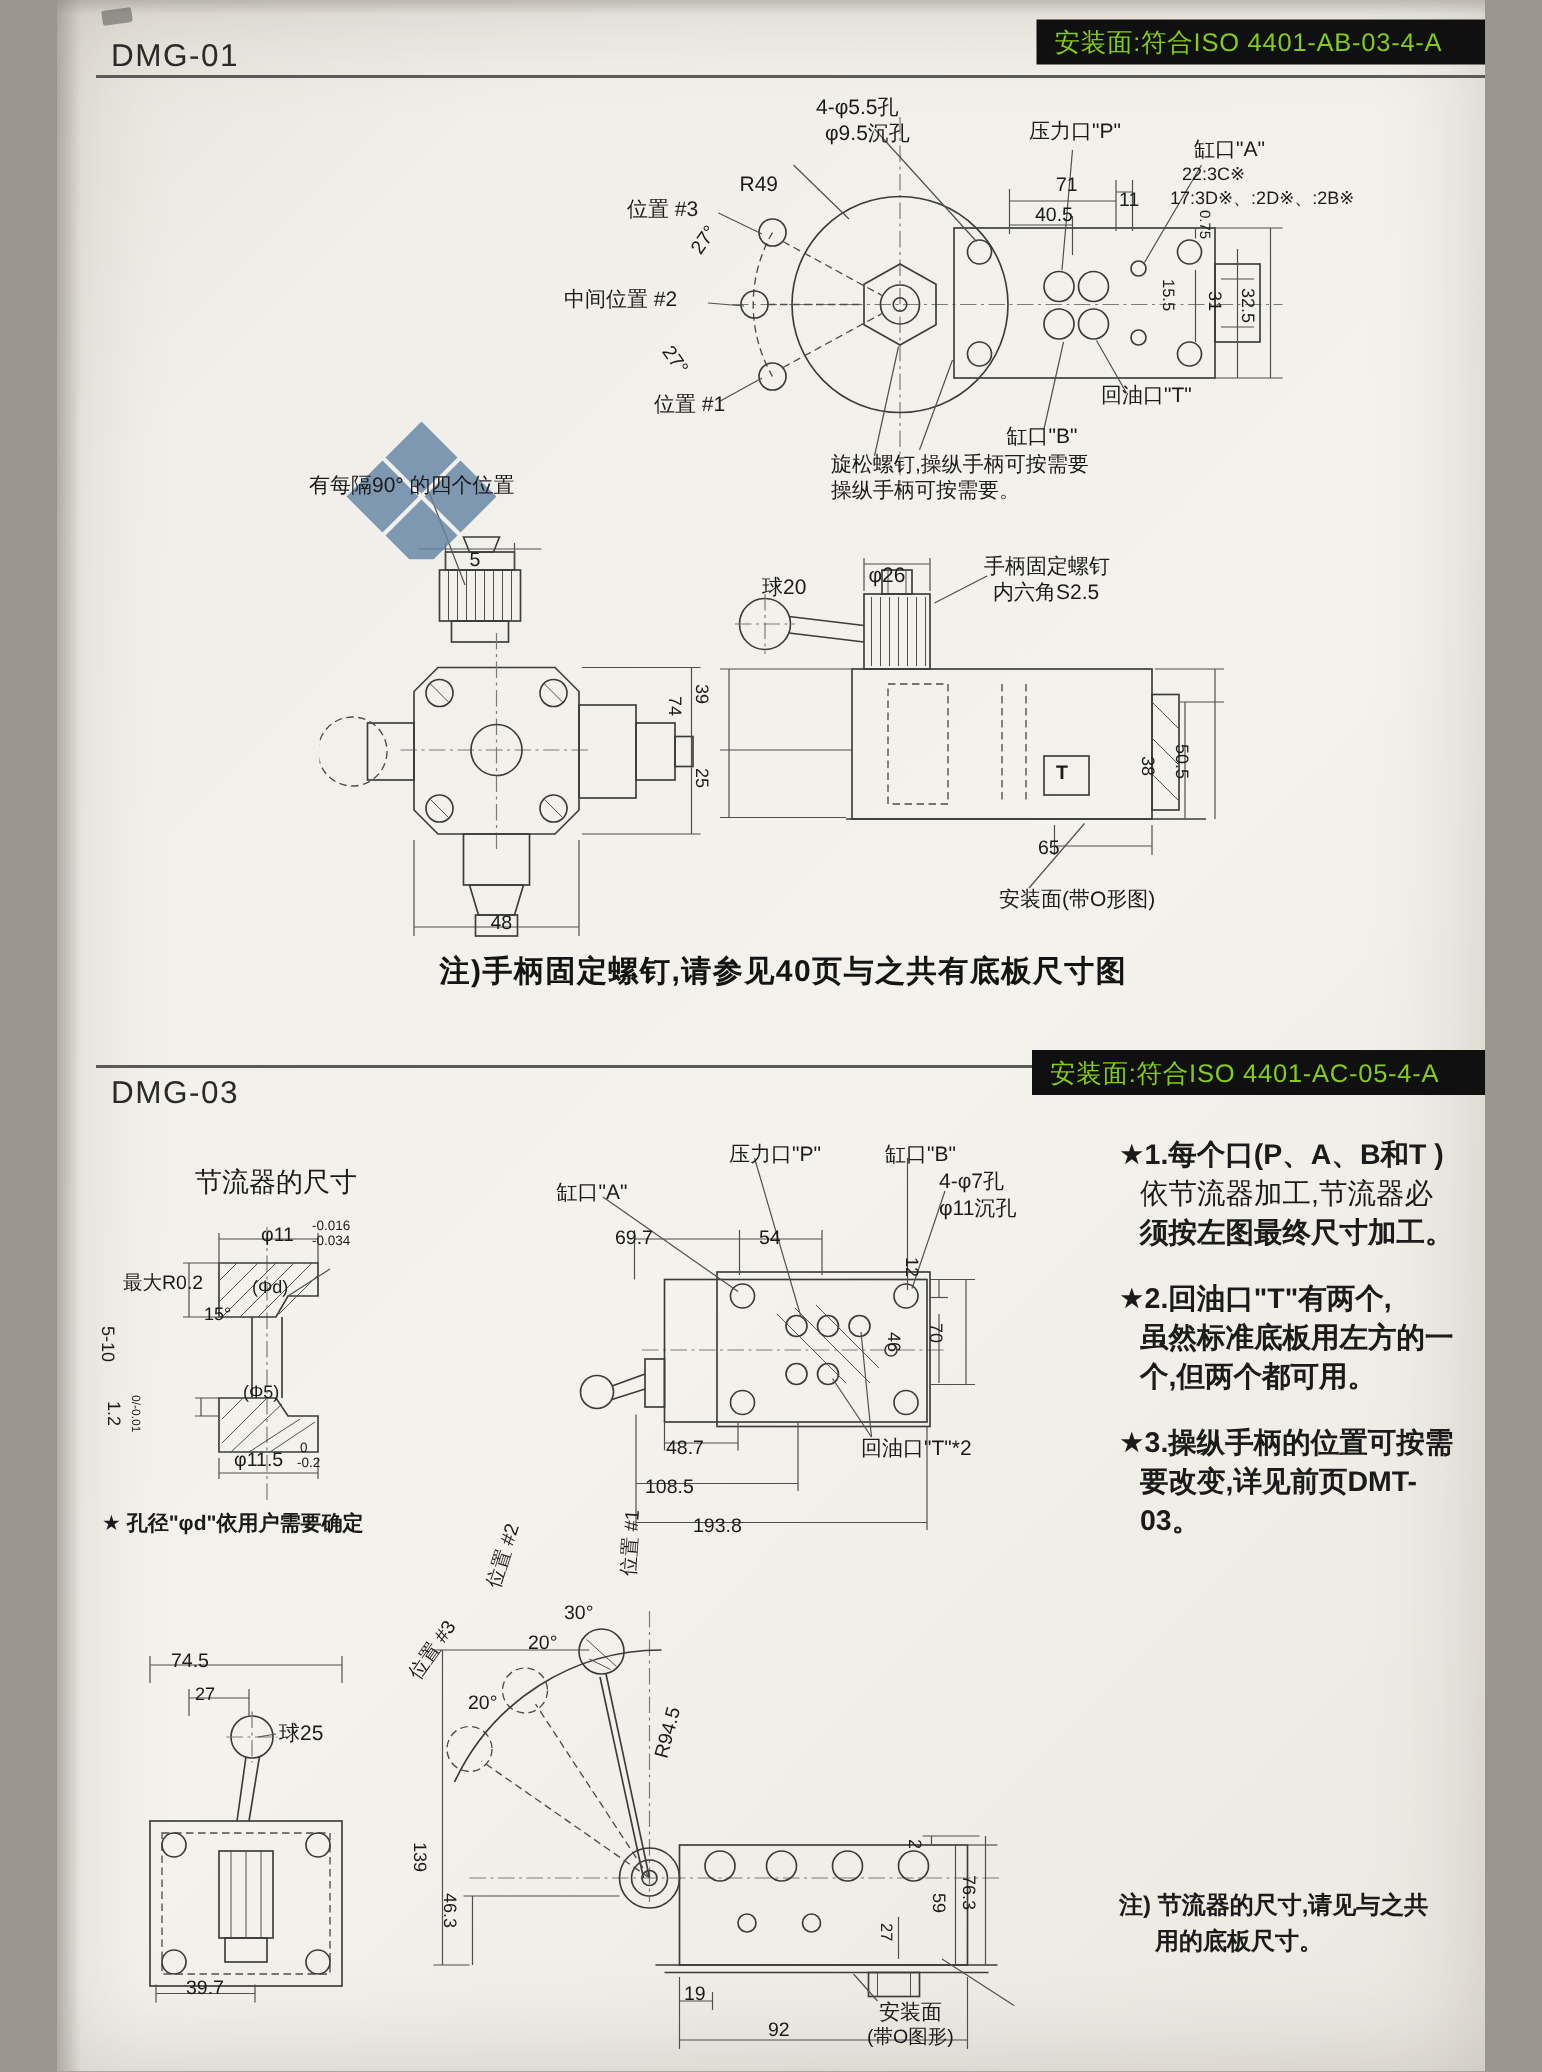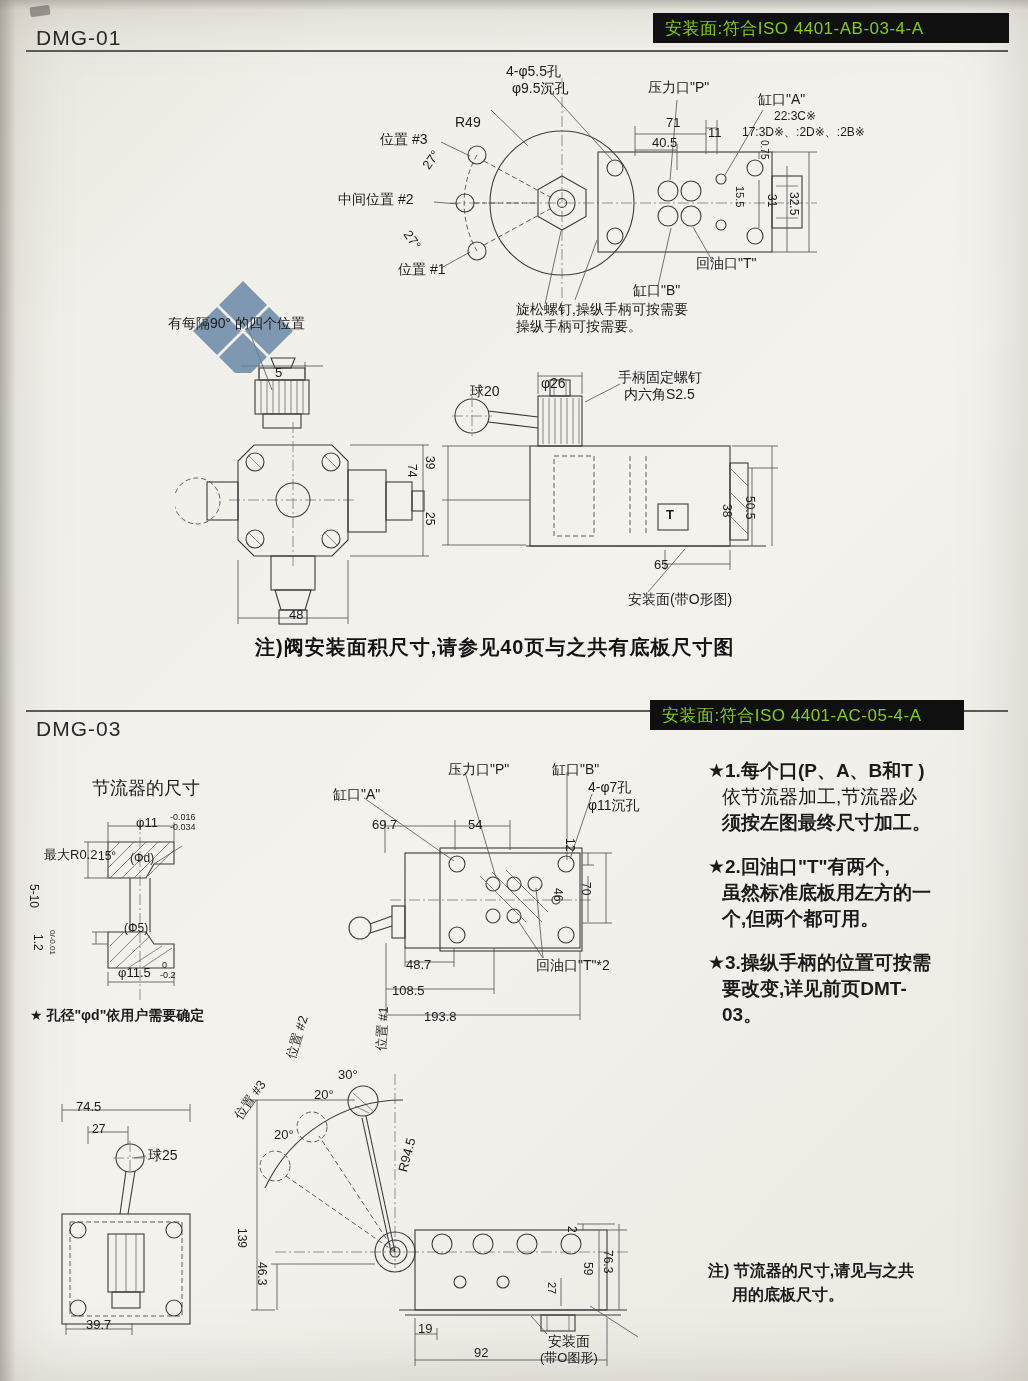--- a/index.html
+++ b/index.html
@@ -1,17 +1,17 @@
 <!DOCTYPE html>
 <html><head>
 <meta charset="utf-8">
 <style>
   *{margin:0;padding:0;box-sizing:border-box}
   html,body{background:#9a968e;}
-  #page{position:relative;width:1028px;height:1381px;margin:0 auto;
+  #page{position:relative;width:952px;height:1381px;margin:0 auto;
     background:linear-gradient(135deg,#e7e4dc 0%,#f1efe9 16%,#f4f2ed 55%,#ebe8e1 100%);
     overflow:hidden;font-family:"Liberation Sans","DejaVu Sans",sans-serif;
     box-shadow:inset 0 0 70px rgba(110,105,95,.28);}
   .edge-left{position:absolute;left:0;top:0;width:16px;height:100%;
     background:linear-gradient(90deg,rgba(140,135,125,.55),rgba(140,135,125,0));z-index:8}
   .edge-top{position:absolute;left:0;top:0;width:100%;height:10px;
     background:linear-gradient(180deg,rgba(140,135,125,.4),rgba(140,135,125,0));z-index:8}
   .corner-mark{position:absolute;left:30px;top:6px;width:20px;height:10px;background:#4c4a45;
     opacity:.5;border-radius:2px;transform:rotate(-8deg);z-index:8}
   .sec-title{position:absolute;font-size:21px;color:#2a2a2a;letter-spacing:1px;z-index:9}
@@ -178,21 +178,21 @@
     <line class="dim" x1="235" y1="196" x2="300" y2="196"></line>
     <line class="dim" x1="235" y1="182" x2="235" y2="202"></line>
       <line class="dim" x1="300" y1="182" x2="300" y2="202"></line>
     <line class="dim" x1="255" y1="181" x2="218" y2="224"></line>
     <line class="dim" x1="108" y1="8" x2="152" y2="8"></line>
     <line class="dim" x1="108" y1="4" x2="108" y2="26"></line>
       <line class="dim" x1="152" y1="4" x2="152" y2="26"></line>
     <line class="dim" x1="190" y1="16" x2="155" y2="34"></line>
   </svg>
 
-  <div class="note-line" style="left:255px;top:634px">注)阀安装面积尺寸,请参见40页与之共有底板尺寸图</div>
+  <div class="note-line" style="left:255px;top:634px">注)手柄固定螺钉,请参见40页与之共有底板尺寸图</div>
 
   <svg class="drw" style="left:193px;top:281px;z-index:6" width="100" height="92" viewBox="0 0 100 92">
     <g fill="rgba(98,130,163,0.8)">
       <polygon points="50,0 74,24 50,48 26,24"></polygon>
       <polygon points="24,26 48,50 24,74 0,50"></polygon>
       <polygon points="76,26 100,50 76,74 52,50"></polygon>
       <polygon points="50,52 74,76 58,92 42,92 26,76"></polygon>
     </g>
   </svg>
 
@@ -366,21 +366,21 @@
     <line class="dim" x1="638" y1="1337" x2="590" y2="1306"></line>
     <line class="dim" x1="146" y1="1156" x2="134" y2="1158"></line>
   </svg>
 
   <div class="labels" id="labels-dmg01">
       <span class="lbl" style="left: 506px; top: 64px; font-size: 14px;">4-φ5.5孔</span>
       <span class="lbl" style="left: 512px; top: 81px; font-size: 14px;">φ9.5沉孔</span>
       <span class="lbl" style="left: 455px; top: 95px; font-size: 14px; margin-top: 20px;">R49</span>
       <span class="lbl" style="left: 648px; top: 80px; font-size: 14px;">压力口"P"</span>
       <span class="lbl" style="left: 758px; top: 92px; font-size: 14px;">缸口"A"</span>
-      <span class="lbl" style="left: 750px; top: 110px; font-size: 12px; margin-left: 24px;">22:3C※</span>
+      <span class="lbl" style="left: 750px; top: 110px; font-size: 12px;">22:3C※</span>
       <span class="lbl" style="left: 742px; top: 126px; font-size: 12px;">17:3D※、:2D※、:2B※</span>
       <span class="lbl" style="left: 666px; top: 116px; font-size: 13px;">71</span>
       <span class="lbl" style="left: 652px; top: 136px; font-size: 13px;">40.5</span>
       <span class="lbl" style="left: 708px; top: 126px; font-size: 13px;">11</span>
       <span class="lbl" style="left: 380px; top: 132px; font-size: 14px;">位置 #3</span>
       <span class="lbl" style="left: 420px; top: 164px; font-size: 13px; transform: rotate(-55deg);">27°</span>
       <span class="lbl" style="left: 338px; top: 192px; font-size: 14px;">中间位置 #2</span>
       <span class="lbl" style="left: 412px; top: 228px; font-size: 13px; transform: rotate(55deg);">27°</span>
       <span class="lbl" style="left: 398px; top: 262px; font-size: 14px;">位置 #1</span>
       <span class="lbl" style="left: 770px; top: 140px; font-size: 10px; transform: rotate(90deg);">0.75</span>
@@ -420,21 +420,21 @@
       <span class="lbl" style="left: 564px; top: 888px; font-size: 12px; transform: rotate(90deg);">46</span>
       <span class="lbl" style="left: 592px; top: 882px; font-size: 12px; transform: rotate(90deg);">70</span>
       <span class="lbl" style="left: 406px; top: 958px; font-size: 13px;">48.7</span>
       <span class="lbl" style="left: 392px; top: 984px; font-size: 13px;">108.5</span>
       <span class="lbl" style="left: 424px; top: 1010px; font-size: 13px;">193.8</span>
       <span class="lbl" style="left: 536px; top: 958px; font-size: 14px;">回油口"T"*2</span>
       <span class="lbl" style="left: 136px; top: 816px; font-size: 13px;">φ11</span>
       <span class="lbl" style="left: 170px; top: 812px; font-size: 9px;">-0.016</span>
       <span class="lbl" style="left: 170px; top: 822px; font-size: 9px;">-0.034</span>
       <span class="lbl" style="left: 44px; top: 848px; font-size: 13px;">最大R0.2</span>
-      <span class="lbl" style="left: 98px; top: 850px; font-size: 12px;">15°</span>
+      <span class="lbl" style="left: 98px; top: 870px; font-size: 12px;">15°</span>
       <span class="lbl" style="left: 130px; top: 852px; font-size: 12px;">(Φd)</span>
       <span class="lbl" style="left: 40px; top: 884px; font-size: 12px; transform: rotate(90deg);">5-10</span>
       <span class="lbl" style="left: 44px; top: 934px; font-size: 12px; transform: rotate(90deg);">1.2</span>
       <span class="lbl" style="left: 56px; top: 930px; font-size: 8px; transform: rotate(90deg);">0/-0.01</span>
       <span class="lbl" style="left: 124px; top: 922px; font-size: 12px;">(Φ5)</span>
       <span class="lbl" style="left: 118px; top: 966px; font-size: 13px;">φ11.5</span>
       <span class="lbl" style="left: 162px; top: 960px; font-size: 9px;">0</span>
       <span class="lbl" style="left: 160px; top: 970px; font-size: 9px;">-0.2</span>
       <span class="lbl" style="left: 30px; top: 1008px; font-size: 14px; font-weight: 700;">★ 孔径"φd"依用户需要确定</span>
       <span class="lbl" style="left: 708px; top: 760px; font-size: 19px; font-weight: 700;">★1.每个口(P、A、B和T )</span>

